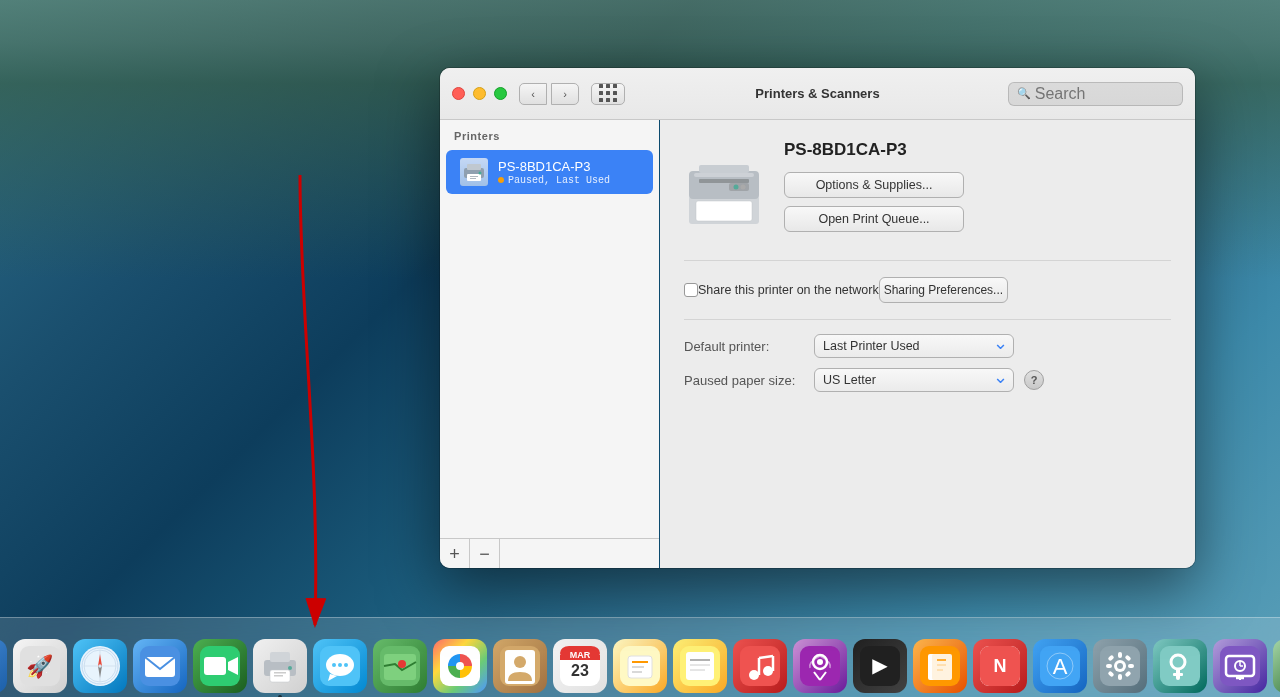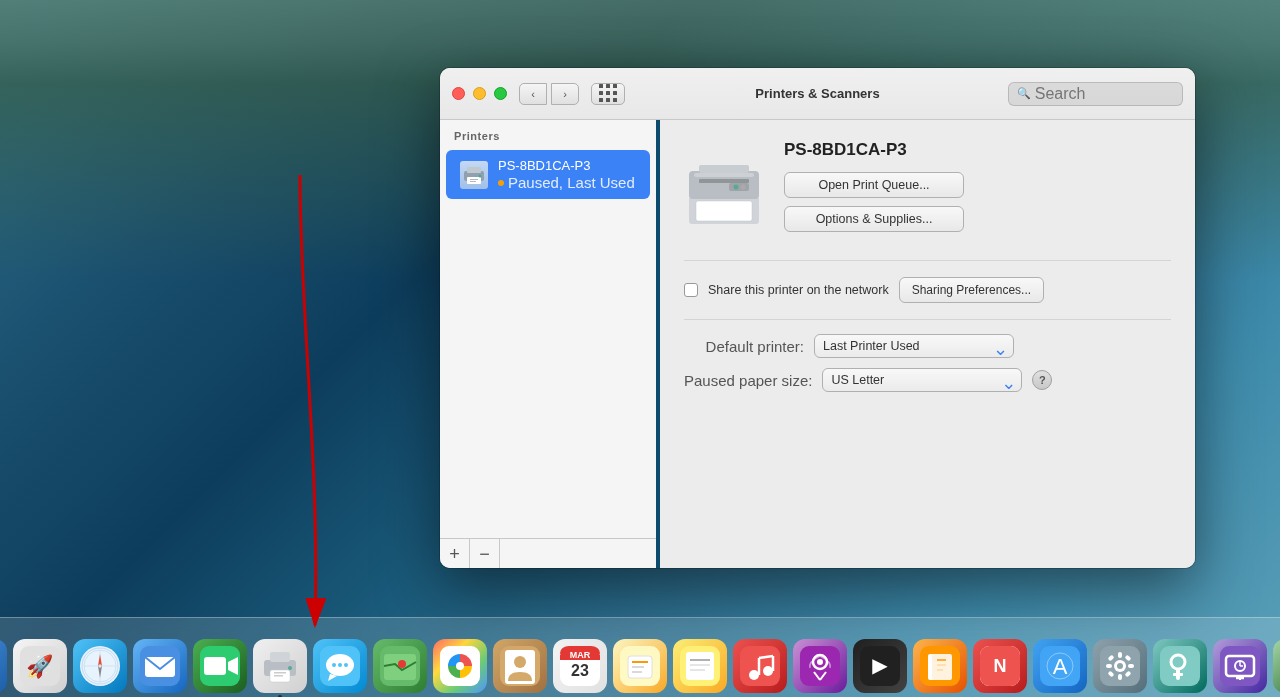--- a/index.html
+++ b/index.html
@@ -243,21 +243,21 @@
 
     
     .content {
       display: flex;
       height: calc(100% - 52px);
     }
 
     
     .sidebar {
       width: 220px;
-      border-right: 4px solid #0c4a6e;
+      border-right: 1px solid #0c4a6e;
       background: #f5f5f5;
       display: flex;
       flex-direction: column;
     }
 
     .sidebar-header {
       padding: 10px 14px 6px;
       font-size: 11px;
       font-weight: 600;
       color: #666;
@@ -322,22 +322,23 @@
 
     .status-dot {
       width: 6px;
       height: 6px;
       border-radius: 50%;
       background: #f59e0b;
       flex-shrink: 0;
     }
 
     .printer-status-text {
-      font-size: 15px;
+      font-size: 10px;
       color: rgba(255,255,255,0.85);
+      font-family: Liberation Mono, monospace;
     }
 
     .printer-item:not(.selected) .printer-status-text { color: #888; }
     .printer-item:not(.selected) .status-dot { background: #f59e0b; }
 
     
     .sidebar-footer {
       border-top: 1px solid #c8c8c8;
       display: flex;
       height: 30px;
@@ -407,66 +408,65 @@
     }
 
     .field-value {
       font-size: 12px;
       color: #333;
     }
 
     .share-row {
       display: flex;
       align-items: center;
-      gap: 10px;
       margin: 16px 0;
     }
 
     .checkbox {
       width: 14px;
       height: 14px;
       border: 1px solid #999;
       background: white;
       border-radius: 3px;
       flex-shrink: 0;
     }
 
     .share-label {
       font-size: 12.5px;
       color: #333;
     }
 
     .sharing-prefs-btn {
-      padding: 5px 12px;
+      padding: 5px 4px;
       background: linear-gradient(to bottom, #f8f8f8, #e8e8e8);
       border: 1px solid #b0b0b0;
       border-radius: 6px;
       font-size: 12px;
       color: #333;
       cursor: pointer;
     }
 
     .bottom-row {
       display: flex;
       align-items: center;
       gap: 10px;
       margin-top: 10px;
     }
 
     .bottom-label {
-      font-size: 15px;
+      font-size: 13px;
       color: #555;
-      text-align: right;
+      text-align: left;
       min-width: 120px;
     }
 
     .select-wrapper {
       position: relative;
       display: inline-flex;
-      align-items: flex-end;
+      align-items: flex-start;
     }
 
     .select-wrapper select {
       padding: 4px 28px 4px 8px;
       background: linear-gradient(to bottom, #f8f8f8, #ebebeb);
       border: 1px solid #b0b0b0;
       border-radius: 6px;
       font-size: 12.5px;
       color: #333;
       appearance: none;
@@ -617,22 +617,22 @@
 
               <circle cx="52" cy="36" r="2.5" fill="#5a9"></circle>
               <circle cx="59" cy="36" r="2.5" fill="#aaa"></circle>
 
               <rect x="10" y="22" width="60" height="4" rx="2" fill="rgba(255,255,255,0.3)"></rect>
             </svg>
           </div>
 
           <div>
             <div class="printer-detail-name">PS-8BD1CA-P3</div>
+            <button class="detail-btn">Options &amp; Supplies...</button>
             <button class="detail-btn">Open Print Queue...</button>
-            <button class="detail-btn">Options &amp; Supplies...</button>
           </div>
         </div>
 
 
         <div class="separator"></div>
 
         <div class="share-row">
           <div class="checkbox"></div>
           <span class="share-label">Share this printer on the network</span>
           <button class="sharing-prefs-btn">Sharing Preferences...</button>

